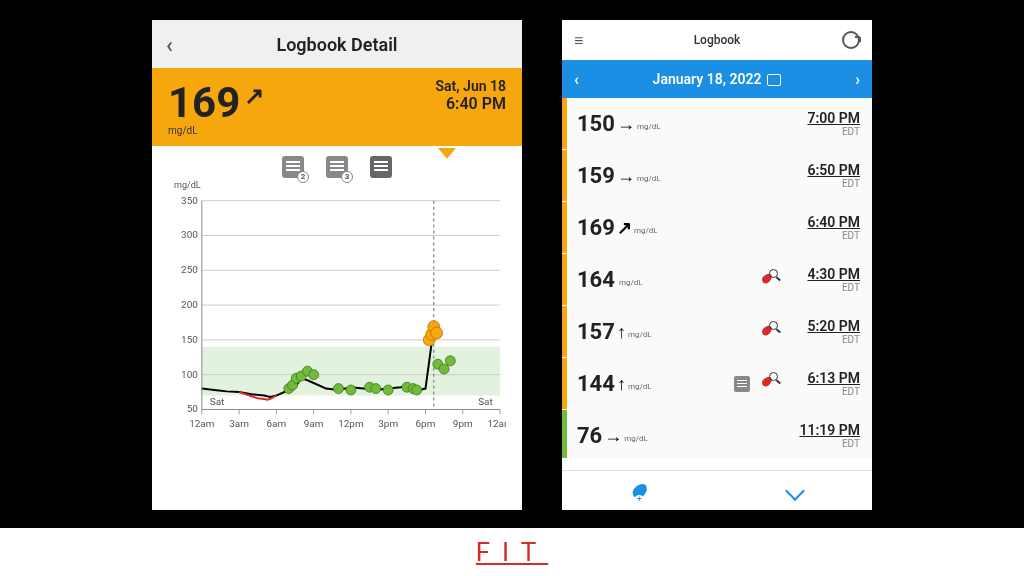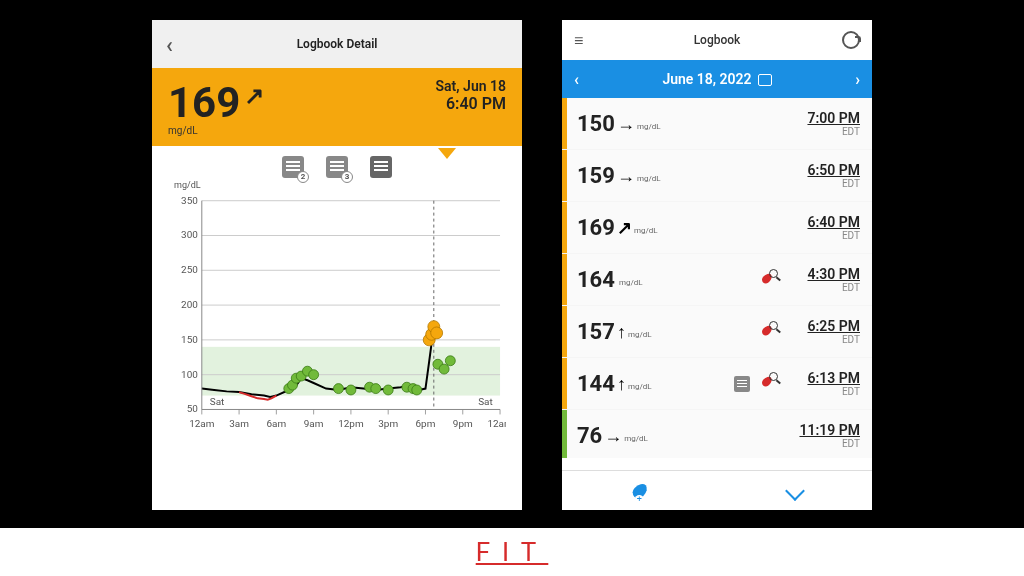--- a/index.html
+++ b/index.html
@@ -4,21 +4,21 @@
 <style>
   * { box-sizing: border-box; margin: 0; padding: 0; }
   body { font-family: -apple-system, BlinkMacSystemFont, "Segoe UI", Roboto, Arial, sans-serif; background: #000; width: 1024px; height: 576px; overflow: hidden; position: relative; }
   .phones-wrap { display:flex; justify-content:center; gap:40px; padding:20px 0 0 0; width:100%; }
   .phone { width:370px; height:490px; background:#fff; overflow:hidden; position:relative; }
   .phone2 { width:310px; }
 
   
   .topbar { height:48px; background:#f0f0f0; display:flex; align-items:center; justify-content:center; position:relative; }
   .topbar .back { position:absolute; left:14px; font-size:22px; color:#555; font-weight:600; }
-  .topbar .title { font-size:12px; font-weight:600; color:#222; }
+  .topbar .title { font-size:18px; font-weight:600; color:#222; }
   .hero { background:#f5a70d; padding:10px 16px 10px 16px; display:flex; justify-content:space-between; align-items:flex-start; color:#222; }
   .hero .value { font-size:42px; font-weight:700; display:flex; align-items:flex-start; }
   .hero .arrow-nw { font-size:24px; margin-left:4px; margin-top:4px; transform:rotate(0deg); }
   .hero .unit { font-size:10px; color:#333; margin-top:-2px; }
   .hero-left { display:flex; flex-direction:column; }
   .hero-right { text-align:right; font-size:14px; font-weight:600; }
   .hero-right .time { font-size:16px; }
   .callout-pointer { width:0;height:0;border-left:9px solid transparent;border-right:9px solid transparent;border-top:11px solid #f5a70d; position:absolute; left:286px; top:128px; }
 
   .notes-row { display:flex; gap:22px; justify-content:center; padding:10px 0 2px 0; }
@@ -180,21 +180,21 @@
   </div>
 
   <div class="phone phone2">
     <div class="topbar2">
       <span class="ham">≡</span>
       <span class="title" style="font-size:12px;font-weight:500;color:#333">Logbook</span>
       <span class="cast"></span>
     </div>
     <div class="datebar">
       <span class="chev chev-l">‹</span>
-      <span>June 18, 2022</span>
+      <span>January 18, 2022</span>
       <span class="cal-ic"></span>
       <span class="chev chev-r">›</span>
     </div>
     <div class="list" id="loglist">
         <div class="row">
           <div class="edge edge-y"></div>
           <span class="val">150</span>
           <span class="dir">→</span>
           <span class="unit">mg/dL</span>
           <span class="spacer"></span>
@@ -249,21 +249,21 @@
           <span class="val">157</span>
           <span class="dir">↑</span>
           <span class="unit">mg/dL</span>
           <span class="spacer"></span>
           <div class="midicons">
             <span class="drop-ic">
               <span class="handle"></span>
             </span>
           </div>
           <div class="timewrap">
-            <div class="time">6:25 PM</div>
+            <div class="time">5:20 PM</div>
             <div class="tz">EDT</div>
           </div>
         </div>
         <div class="row">
           <div class="edge edge-y"></div>
           <span class="val">144</span>
           <span class="dir">↑</span>
           <span class="unit">mg/dL</span>
           <span class="spacer"></span>
           <div class="midicons">

